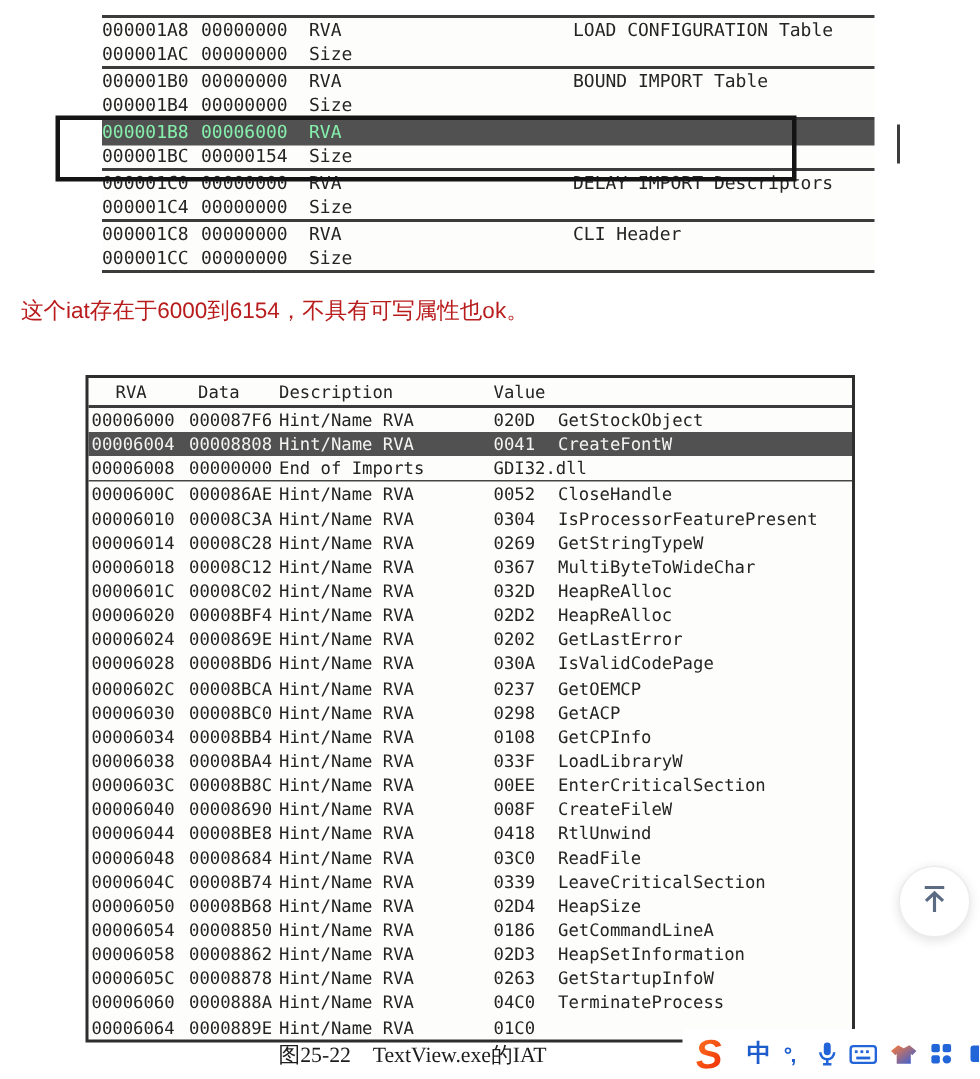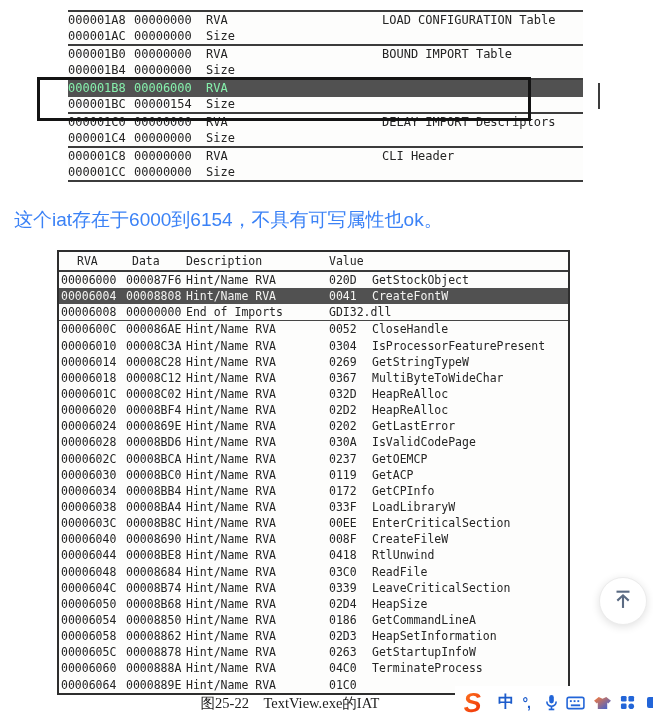--- a/index.html
+++ b/index.html
@@ -12,36 +12,36 @@
          border-top:2px solid #3c3c3c;margin-left:28px;}
   .t1row{display:grid;grid-template-columns:66px 72px 176px 1fr;height:17px;line-height:17px;
          white-space:nowrap;}
   .t1row.grpend{border-bottom:2px solid #3c3c3c;height:15px;line-height:15px;}
   .t1row.hl{background:#515151;color:#86efac;}
   .rect-overlay{position:absolute;left:37px;top:77px;width:488px;height:38px;
                 border:3px solid #141414;pointer-events:none;}
   .artifact-line{position:absolute;left:598px;top:83px;width:2px;height:26px;background:#3c3c3c;}
 
   
-  .note{position:absolute;left:14px;top:208px;font-size:19px;line-height:24px;color:#3b82f6;}
+  .note{position:absolute;left:14px;top:196px;font-size:15px;line-height:24px;color:#b91c1c;}
 
   
   .scan2{position:absolute;left:57px;top:250px;width:513px;background:#fdfdfc;
          border:2px solid #2e2e2e;font-family:"DejaVu Sans Mono",monospace;
          font-size:11.5px;color:#242424;box-sizing:border-box;}
   .t2row{display:grid;grid-template-columns:65px 60px 143px 43px 1fr;height:16.15px;
          line-height:16.15px;white-space:nowrap;padding-left:2px;}
   .t2head{height:18px;line-height:18px;border-bottom:2px solid #3c3c3c;}
   .t2head .h-rva{padding-left:16px;}
   .t2head .h-data{padding-left:6px;}
   .t2row.hl{background:#515151;color:#f4f4f2;}
   .t2row.sep{border-bottom:1.5px solid #464646;}
 
   
-  .caption{position:absolute;left:40px;top:694px;width:500px;text-align:center;
+  .caption{position:absolute;left:25px;top:694px;width:500px;text-align:center;
            font-family:"Liberation Serif",serif;font-size:14.5px;color:#1c1c1c;}
 
   
   .toTop{position:absolute;left:599px;top:577px;width:46px;height:46px;border-radius:50%;
          background:#fff;border:1px solid #ececec;box-shadow:0 2px 8px rgba(0,0,0,.12);
          display:flex;align-items:center;justify-content:center;cursor:pointer;}
 
   
   .ime{position:absolute;left:455px;top:686px;width:198px;height:33px;overflow:hidden;
        display:flex;align-items:center;gap:8px;background:#fff;}
@@ -238,29 +238,29 @@
           <span>00008BCA</span>
           <span>Hint/Name RVA</span>
           <span>0237</span>
           <span>GetOEMCP</span>
         </div>
 
         <div class="t2row">
           <span>00006030</span>
           <span>00008BC0</span>
           <span>Hint/Name RVA</span>
-          <span>0119</span>
+          <span>0298</span>
           <span>GetACP</span>
         </div>
 
         <div class="t2row">
           <span>00006034</span>
           <span>00008BB4</span>
           <span>Hint/Name RVA</span>
-          <span>0172</span>
+          <span>0108</span>
           <span>GetCPInfo</span>
         </div>
 
         <div class="t2row">
           <span>00006038</span>
           <span>00008BA4</span>
           <span>Hint/Name RVA</span>
           <span>033F</span>
           <span>LoadLibraryW</span>
         </div>

